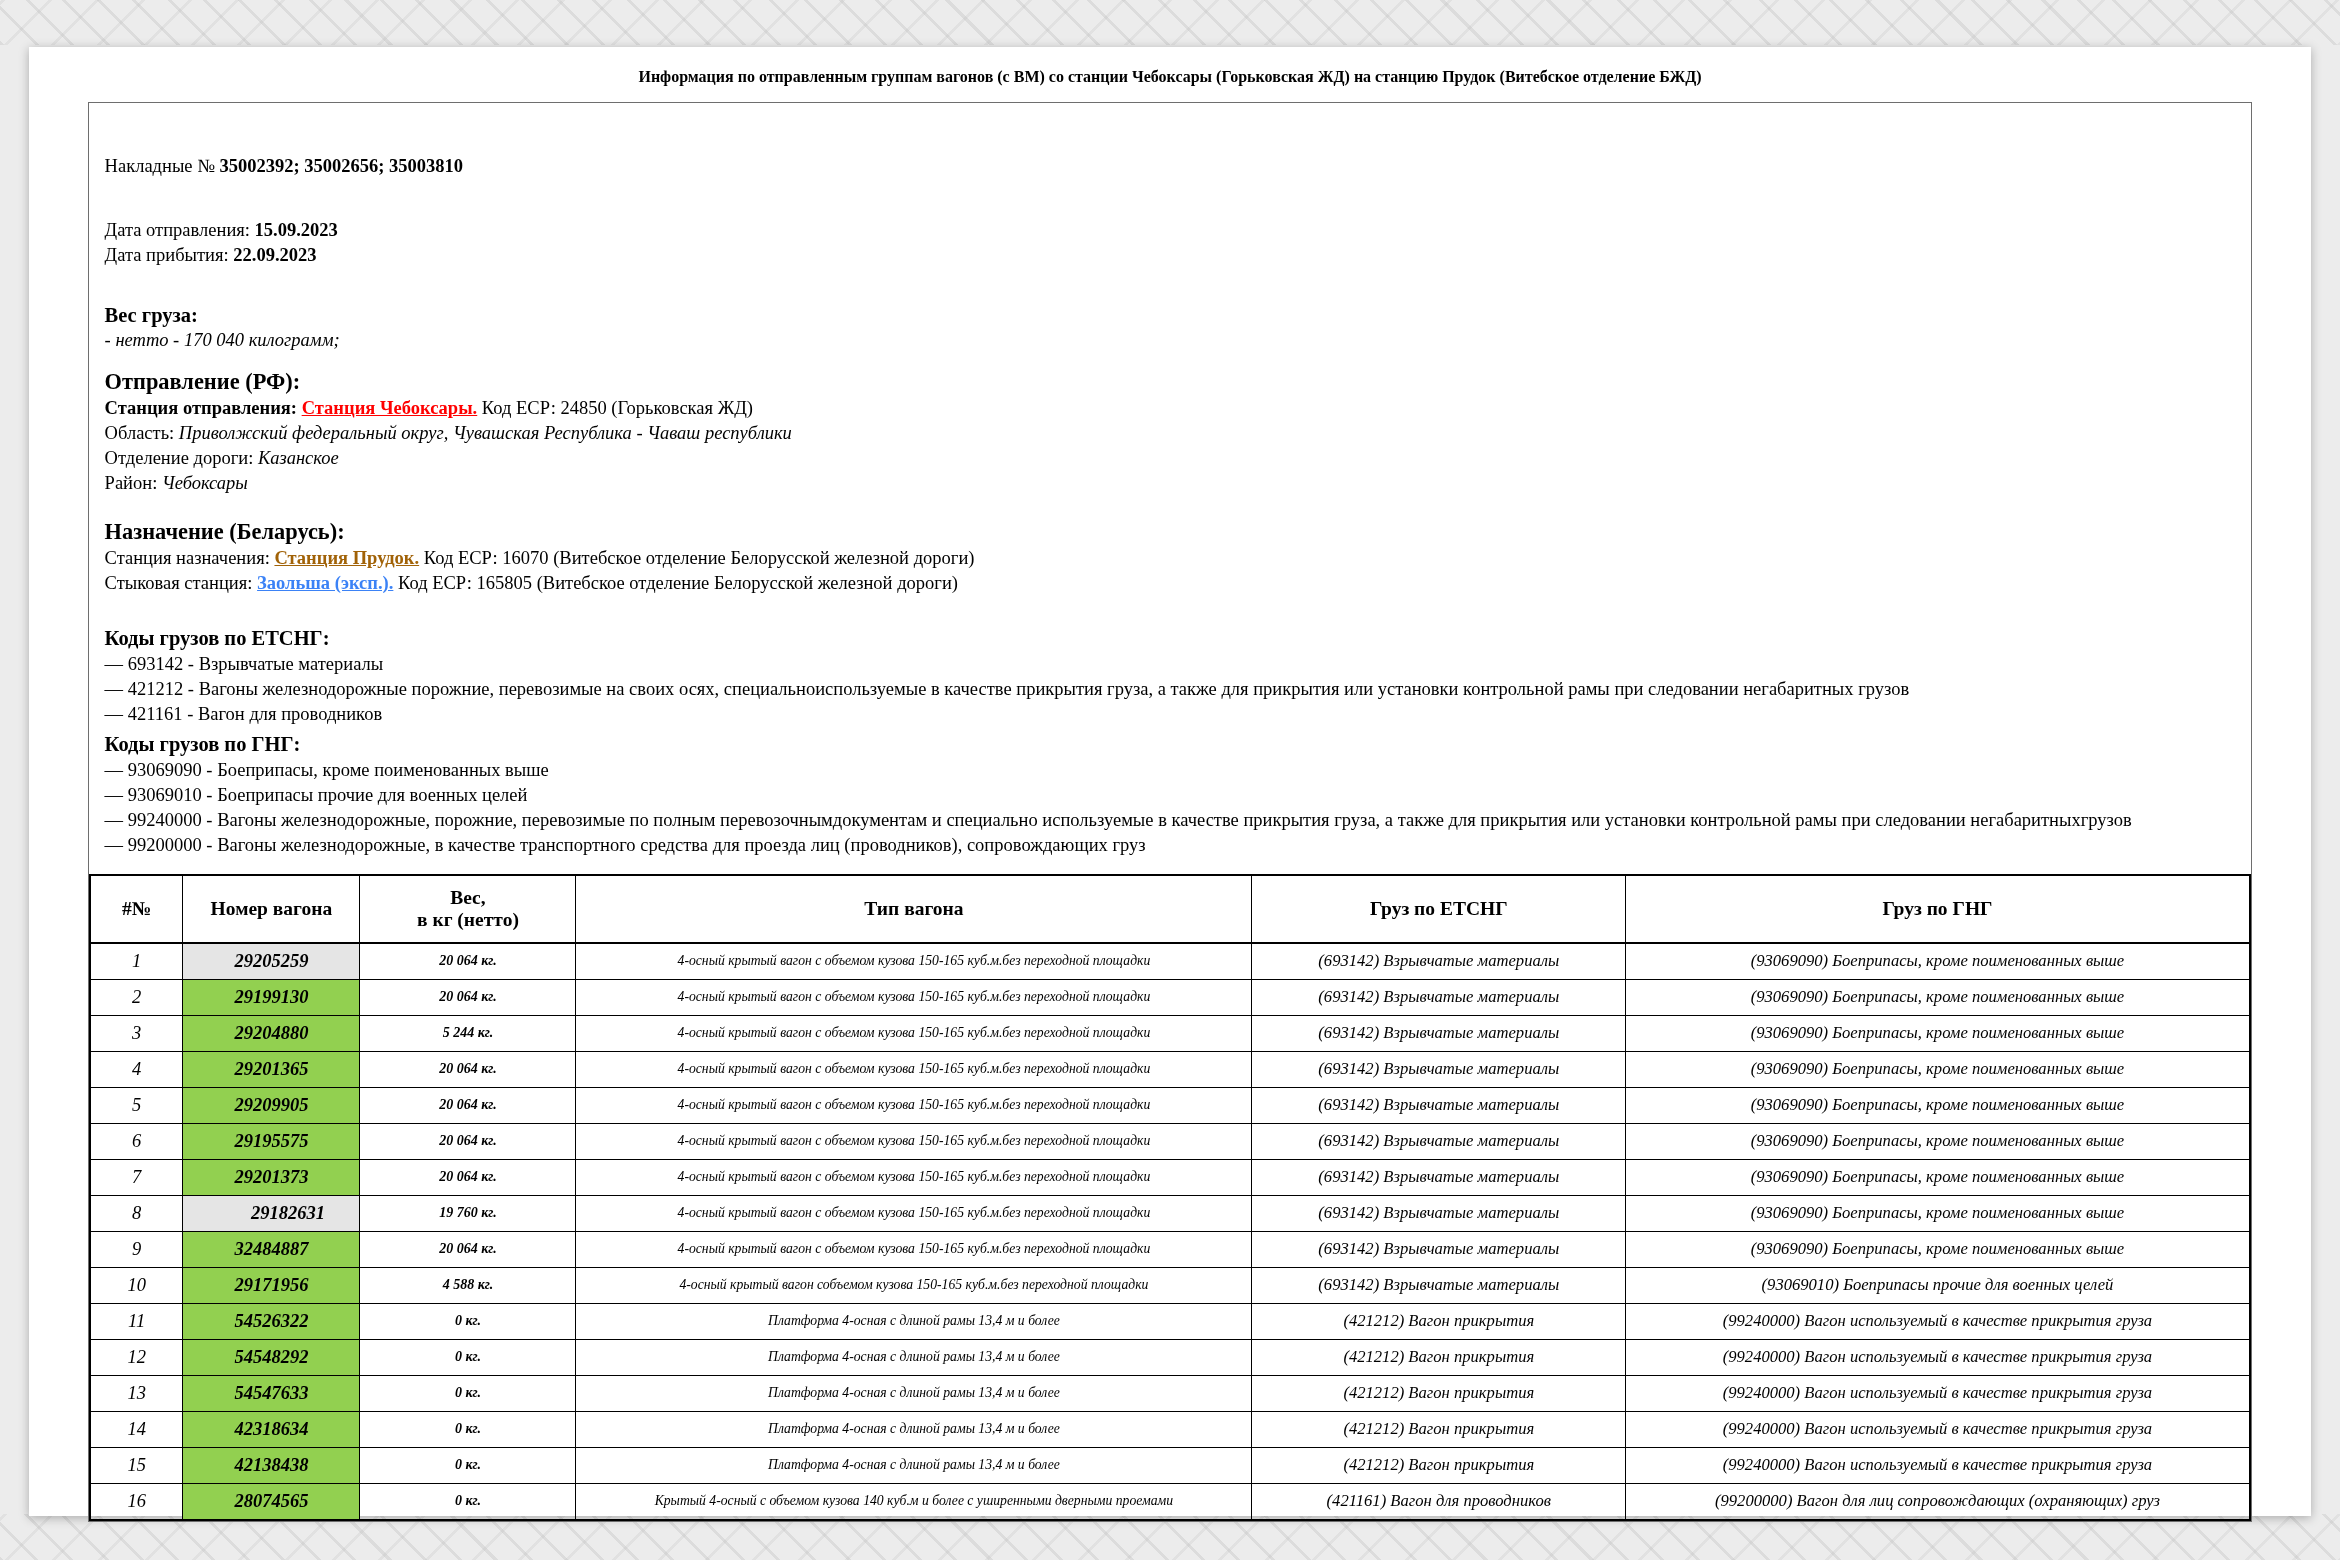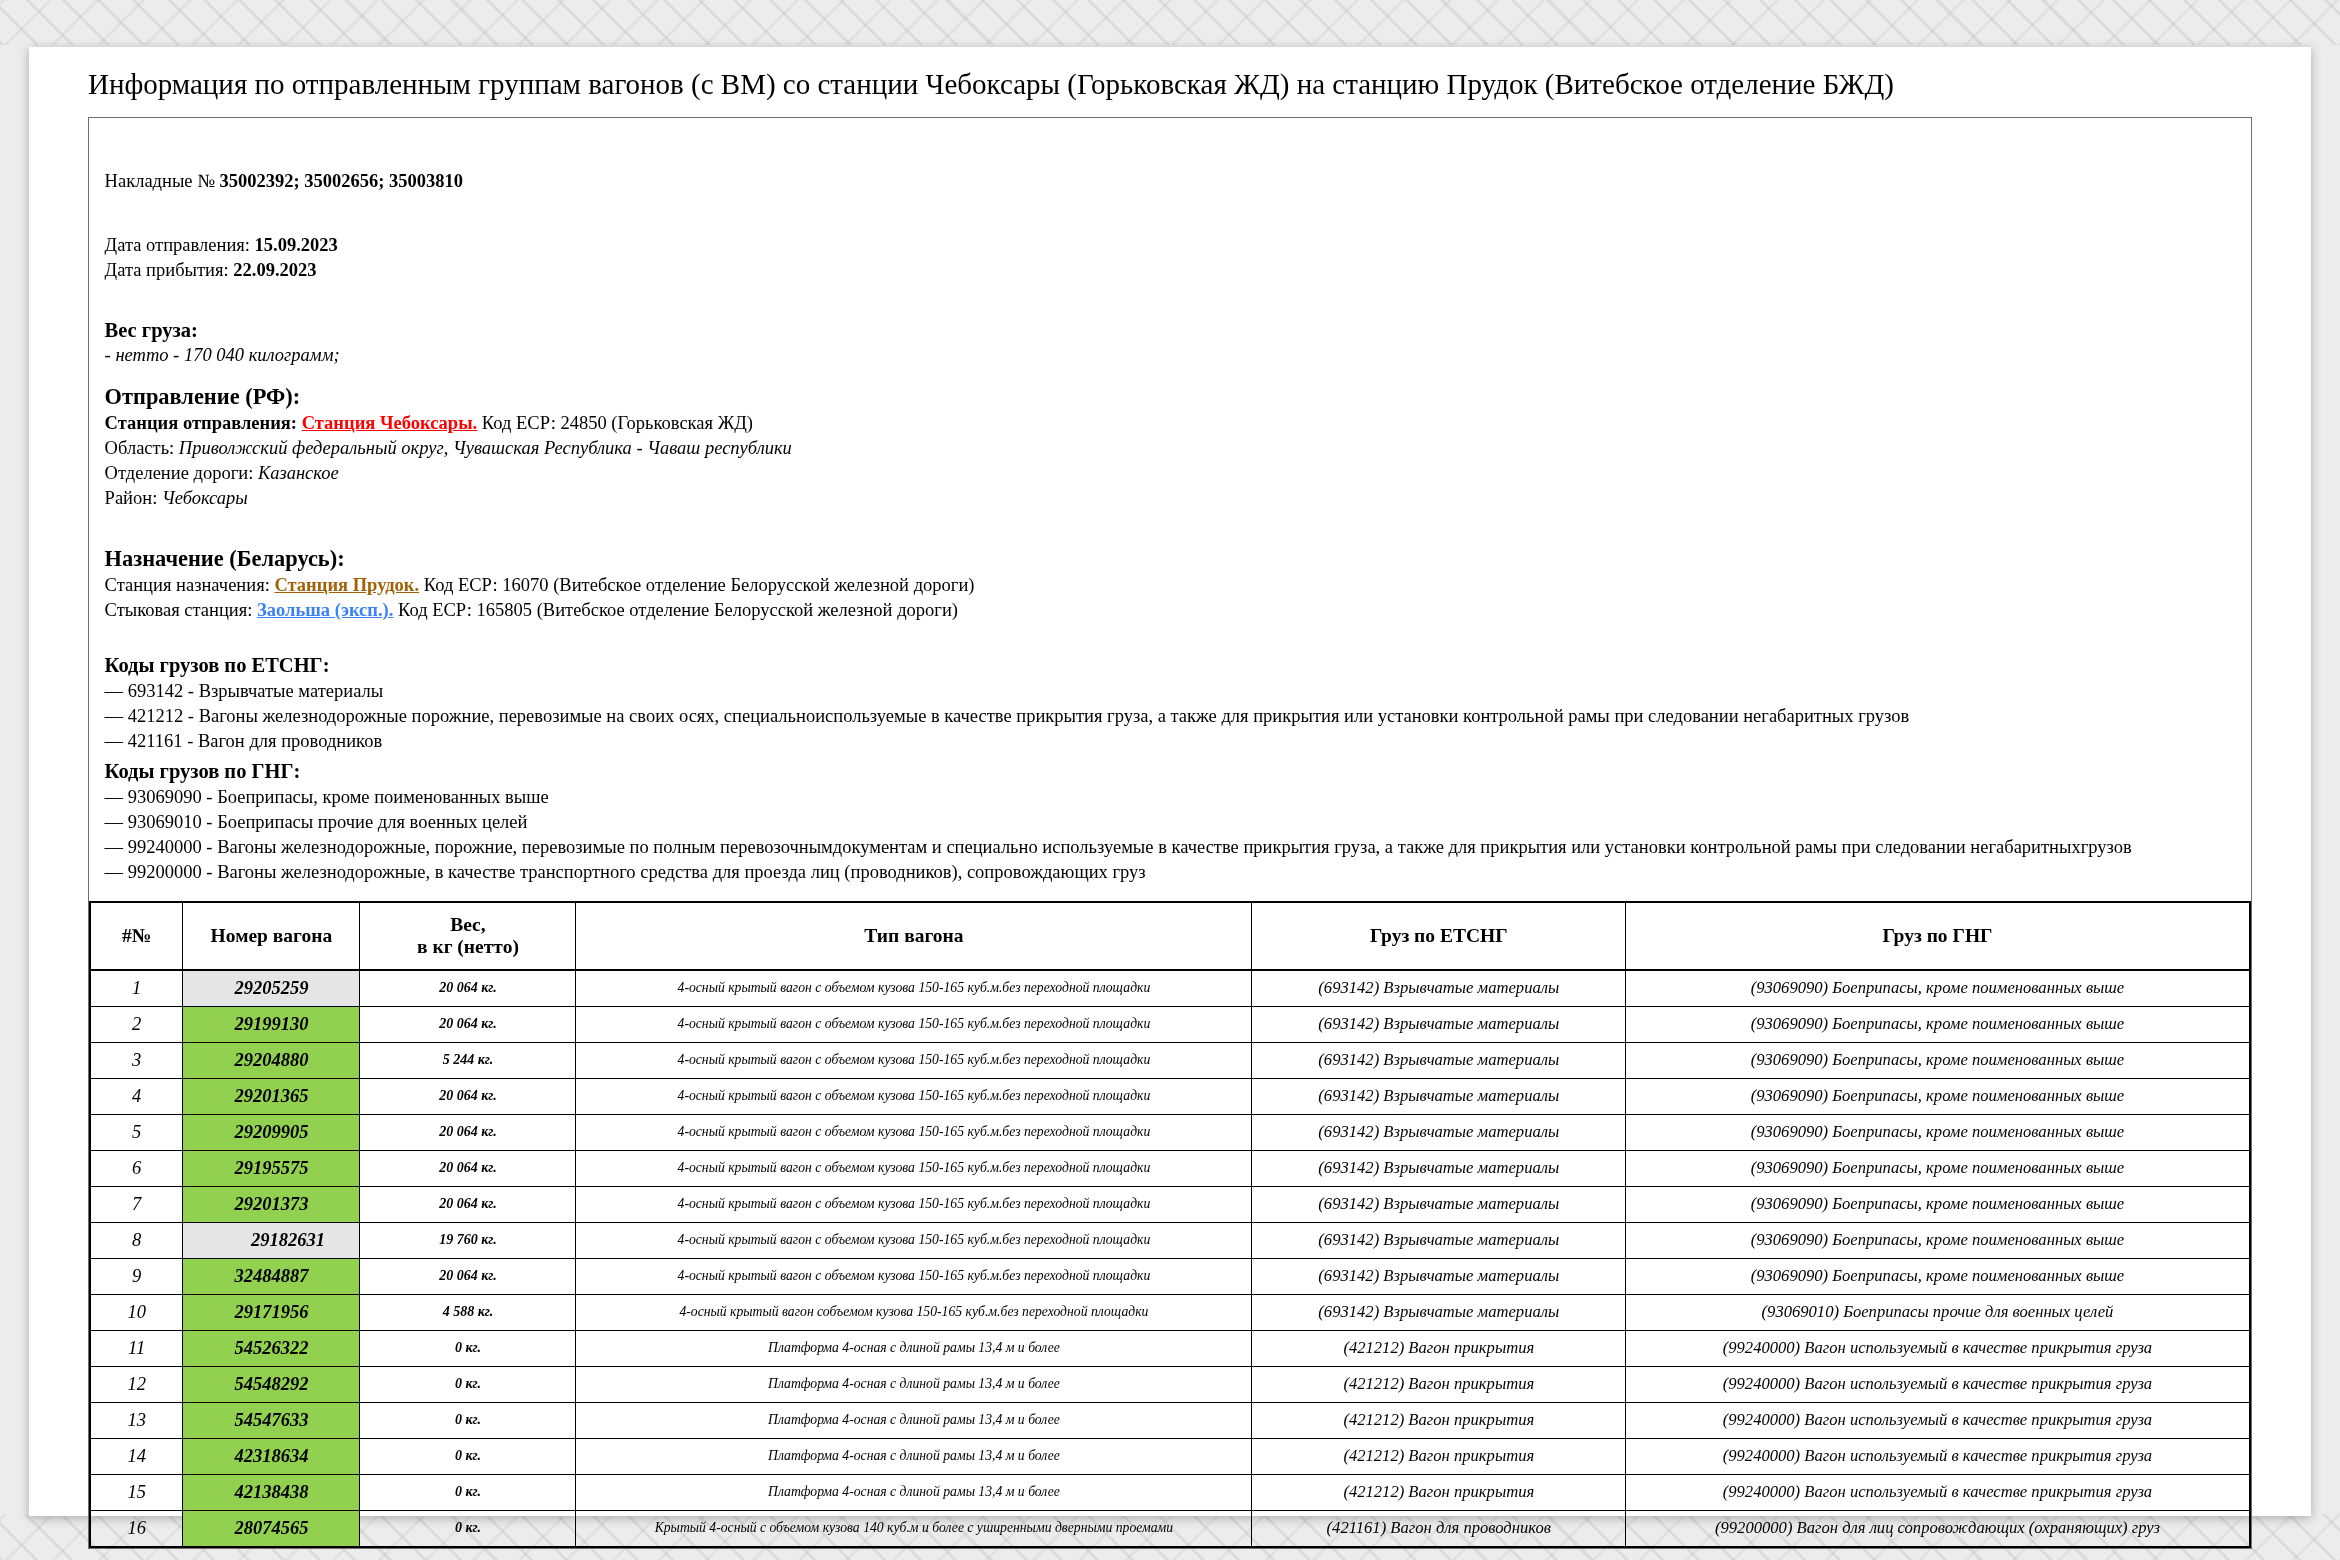--- a/index.html
+++ b/index.html
@@ -16,37 +16,37 @@
       repeating-linear-gradient(-45deg, rgba(205,205,205,.35) 0 2.9px, transparent 2.9px 33px);
   }
   .bg-strip.top{top:0;height:45px;}
   .bg-strip.bottom{top:1514px;height:47px;}
   .page{
     position:absolute;left:29px;top:47px;width:2282px;height:1469px;
     background:#fff;box-shadow:0 2px 9.8px rgba(0,0,0,.28);
     box-sizing:border-box;padding:11.7px 59px 0 59px;
   }
   .doc-title{
-    font-weight:normal;font-size:29px;margin:9.8px 0 15.6px 0;
+    text-align:center;font-weight:bold;font-size:16px;margin:9.8px 0 15.6px 0;
   }
   .frame{
     border:1px solid #6e6e6e;box-sizing:border-box;
   }
   .frame-inner{padding:0 15.6px;}
   .line{font-size:18.5px;line-height:25px;margin:0;}
   .b{font-weight:bold;}
   .i{font-style:italic;}
   .sec-h{font-size:22.4px;font-weight:bold;margin:0;line-height:29px;}
   .codes-h{font-size:20.5px;font-weight:bold;margin:0;line-height:27px;}
   .redlink{color:#ff0000;font-weight:bold;text-decoration:underline;cursor:pointer;}
   .mt-waybills{margin-top:51px;}
   .mt-dates{margin-top:39px;}
   .mt-weight{margin-top:35px;}
   .mt-origin{margin-top:14px;}
-  .mt-dest{margin-top:33px;}
+  .mt-dest{margin-top:21px;}
   .mt-etsng{margin-top:29px;}
   .mt-gng{margin-top:3.9px;}
   table.wagons{
     border-collapse:collapse;width:calc(100% + 31px);
     margin:15.6px -15.6px 0 -15.6px;
     border:2px solid #000;
   }
   table.wagons th, table.wagons td{border:1px solid #000;padding:2px 3.9px;}
   table.wagons thead th{
     font-size:19.5px;font-weight:bold;text-align:center;height:62px;

